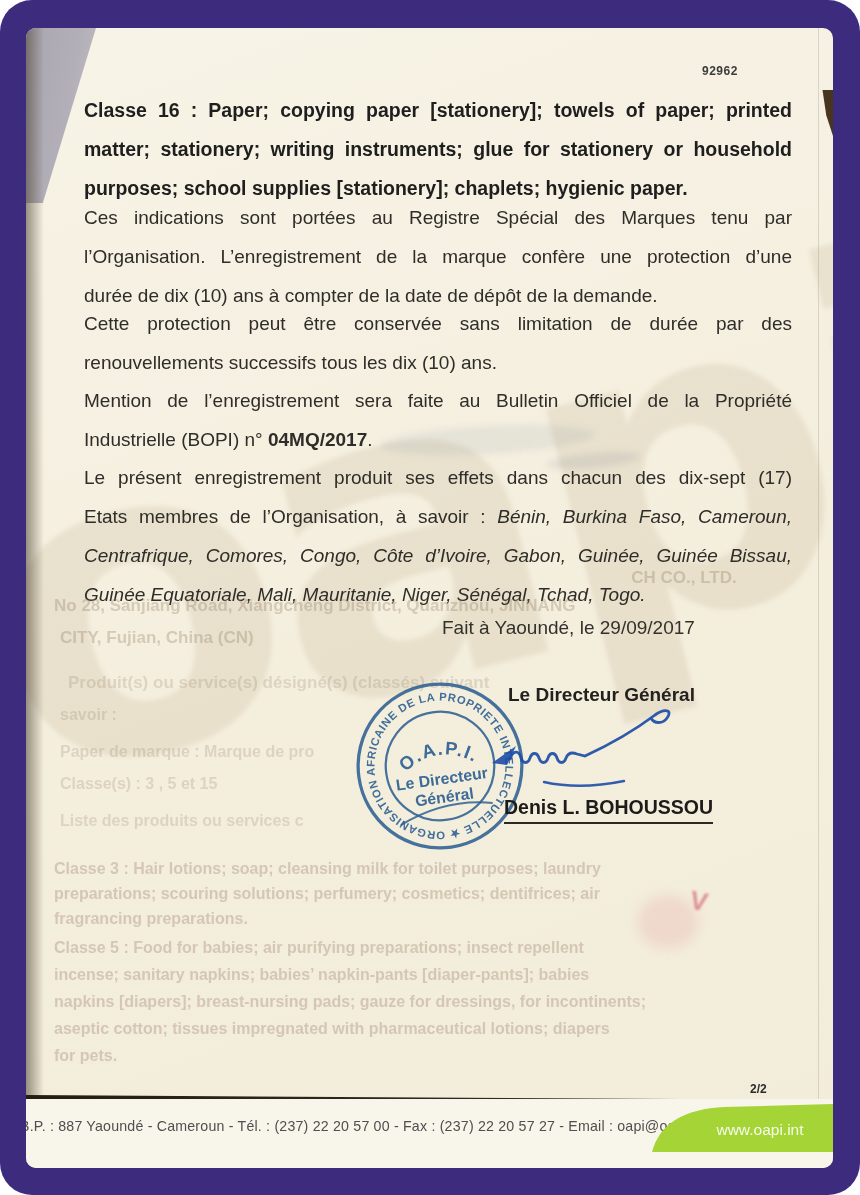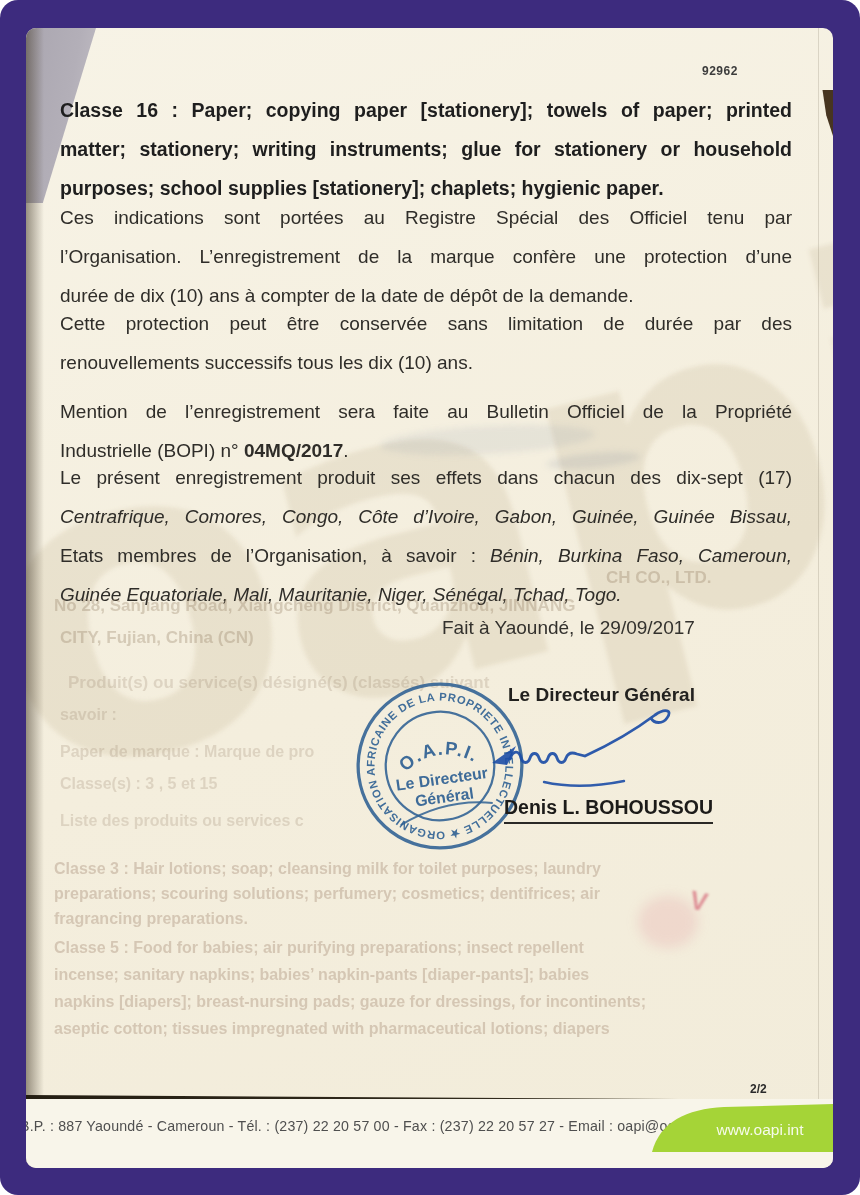--- a/index.html
+++ b/index.html
@@ -1,37 +1,37 @@
 <!DOCTYPE html>
 <html><head>
 <meta charset="utf-8">
 <style>
   html,body{margin:0;padding:0;background:#ffffff;width:860px;height:1195px;overflow:hidden;
     font-family:"Liberation Sans", sans-serif;}
-  .frame{position:absolute;left:0;top:0;width:860px;height:1195px;background:#3d2b7e;border-radius:18px;}
+  .frame{position:absolute;left:0;top:0;width:860px;height:1195px;background:#3d2b7e;border-radius:32px;}
   .paper{position:absolute;left:26px;top:28px;width:807px;height:1140px;border-radius:10px;overflow:hidden;
     background:linear-gradient(160deg,#f7f3e6 0%,#f4eedd 55%,#f2ecda 100%);}
   
   .fold{position:absolute;left:0;top:0;width:70px;height:175px;
     background:linear-gradient(100deg,#aaa6b0 0%,#b3afb8 55%,#c7c3c9 100%);
     clip-path:polygon(0 0,100% 0,24% 100%,0 100%);}
   .left-band{position:absolute;left:0;top:0;width:18px;height:100%;
     background:linear-gradient(to right,rgba(74,64,48,.55),rgba(74,64,48,0));}
   .right-edge{position:absolute;right:14px;top:0;width:1px;height:100%;background:rgba(120,110,90,.22);}
   .notch{position:absolute;left:792px;top:62px;width:15px;height:46px;background:#473520;
     clip-path:polygon(30% 0,100% 0,100% 100%,55% 55%);}
   .smudge{position:absolute;border-radius:50%;filter:blur(3px);}
   
   .watermark{position:absolute;left:-50px;top:240px;width:980px;font-size:430px;font-weight:700;
     letter-spacing:-14px;color:rgba(152,133,85,.13);transform:rotate(-14deg);filter:blur(2px);
     font-family:"DejaVu Sans", sans-serif;user-select:none;}
   
   .docnum{position:absolute;left:676px;top:36px;font-size:12px;font-weight:700;color:#3c3c3c;letter-spacing:.5px;}
   .para{position:absolute;left:34px;width:732px;color:#2f2d29;font-size:19px;}
-  .ln{line-height:39px;text-align:justify;text-align-last:justify;}
+  .ln{line-height:39px;text-align:justify;text-align-last:justify;margin-left:24px;}
   .ln-last{text-align-last:left;}
   .b{font-weight:700;}
   .i{font-style:italic;}
   .bold-para{font-weight:700;font-size:19.5px;color:#1e1e1e;}
   .dateline{position:absolute;left:416px;top:589px;font-size:19px;color:#33312d;}
   .dg-title{position:absolute;left:482px;top:656px;font-size:19px;font-weight:700;color:#22211f;}
   .dg-name{position:absolute;left:478px;top:768px;font-size:19.5px;font-weight:700;color:#1c1b19;
     border-bottom:2.5px solid #2a2926;padding-bottom:3px;}
   
   .ghost{position:absolute;color:rgba(138,116,90,.30);font-weight:700;filter:blur(.6px);}
@@ -70,43 +70,43 @@
 
     <div class="docnum">92962</div>
 
     <div class="para bold-para" style="top:63px;">
       <div class="ln">Classe 16 : Paper; copying paper [stationery]; towels of paper; printed</div>
       <div class="ln">matter; stationery; writing instruments; glue for stationery or household</div>
       <div class="ln ln-last">purposes; school supplies [stationery]; chaplets; hygienic paper.</div>
     </div>
 
     <div class="para" style="top:170px;">
-      <div class="ln">Ces indications sont portées au Registre Spécial des Officiel tenu par</div>
+      <div class="ln">Ces indications sont portées au Registre Spécial des Marques tenu par</div>
       <div class="ln">l’Organisation. L’enregistrement de la marque confère une protection d’une</div>
       <div class="ln ln-last">durée de dix (10) ans à compter de la date de dépôt de la demande.</div>
     </div>
 
     <div class="para" style="top:276px;">
       <div class="ln">Cette protection peut être conservée sans limitation de durée par des</div>
       <div class="ln ln-last">renouvellements successifs tous les  dix (10) ans.</div>
     </div>
 
-    <div class="para" style="top:364px;">
+    <div class="para" style="top:353px;">
       <div class="ln">Mention de l’enregistrement sera faite au Bulletin Officiel de la Propriété</div>
       <div class="ln ln-last"><span>Industrielle (BOPI) n° </span><span class="b">04MQ/2017</span><span>.</span></div>
     </div>
 
     <div class="para" style="top:430px;">
       <div class="ln">Le présent enregistrement produit ses effets dans chacun des dix-sept (17)</div>
+      <div class="ln"><span>Etats membres de l’Organisation, à savoir : </span><span class="i">Bénin, Burkina Faso, Cameroun,</span></div>
       <div class="ln i">Centrafrique, Comores, Congo, Côte d’Ivoire, Gabon, Guinée, Guinée Bissau,</div>
-      <div class="ln"><span>Etats membres de l’Organisation, à savoir : </span><span class="i">Bénin, Burkina Faso, Cameroun,</span></div>
       <div class="ln ln-last i">Guinée Equatoriale, Mali, Mauritanie, Niger, Sénégal, Tchad, Togo.</div>
     </div>
 
-    <div class="ghost" style="left:580px;top:540px;width:206px;text-align:left;font-size:17px;">CH CO., LTD.</div>
+    <div class="ghost" style="left:555px;top:540px;width:206px;text-align:center;font-size:17px;">CH CO., LTD.</div>
     <div class="ghost" style="left:28px;top:568px;width:700px;font-size:17px;">No 28, Sanjiang Road, Xiangcheng District, Quanzhou, JINNANG</div>
     <div class="ghost" style="left:34px;top:600px;width:400px;font-size:17px;">CITY, Fujian, China (CN)</div>
     <div class="ghost-f" style="left:34px;top:645px;width:460px;font-size:17px;margin-left:8px;">Produit(s) ou service(s) désigné(s) (classés) suivant</div>
     <div class="ghost-f" style="left:34px;top:678px;width:300px;font-size:16px;">savoir :</div>
     <div class="ghost-f" style="left:34px;top:715px;width:400px;font-size:16px;">Paper de marque : Marque de pro</div>
     <div class="ghost-f" style="left:34px;top:747px;width:300px;font-size:16px;">Classe(s) :  3 , 5 et 15</div>
     <div class="ghost-f" style="left:34px;top:784px;width:420px;font-size:16px;">Liste des produits ou services c</div>
 
     <div class="dateline">Fait à Yaoundé, le 29/09/2017</div>
     <div class="dg-title">Le Directeur Général</div>
@@ -142,20 +142,21 @@
     <div class="ghost-c" style="top:828px;line-height:25px;">
       <span class="gc-line">Classe 3 : Hair lotions; soap; cleansing milk for toilet purposes; laundry</span>
       <span class="gc-line">preparations; scouring solutions; perfumery; cosmetics; dentifrices; air</span>
       <span class="gc-line">fragrancing preparations.</span>
     </div>
     <div class="ghost-c" style="top:906px;line-height:27px;">
       <span class="gc-line">Classe 5 : Food for babies; air purifying preparations; insect repellent</span>
       <span class="gc-line">incense; sanitary napkins; babies’ napkin-pants [diaper-pants]; babies</span>
       <span class="gc-line">napkins [diapers]; breast-nursing pads; gauze for dressings, for incontinents;</span>
       <span class="gc-line">aseptic cotton; tissues impregnated with pharmaceutical lotions; diapers</span>
+      <span class="gc-line">for pets.</span>
     </div>
 
     <div class="pageno">2/2</div>
     <div class="footline"></div>
     <div class="footstrip"></div>
     <div class="contact">B.P. : 887 Yaoundé - Cameroun - Tél. : (237) 22 20 57 00 - Fax : (237) 22 20 57 27 - Email : oapi@oapi.int</div>
     <svg class="ribbon" viewBox="0 0 185 48">
       <path d="M 0,48 C 8,18 34,5 72,3 L 185,0 L 185,48 Z" fill="#a5d437"></path>
       <text x="108" y="31" font-size="15.5" fill="rgba(255,255,255,.9)" text-anchor="middle">www.oapi.int</text>
     </svg>

